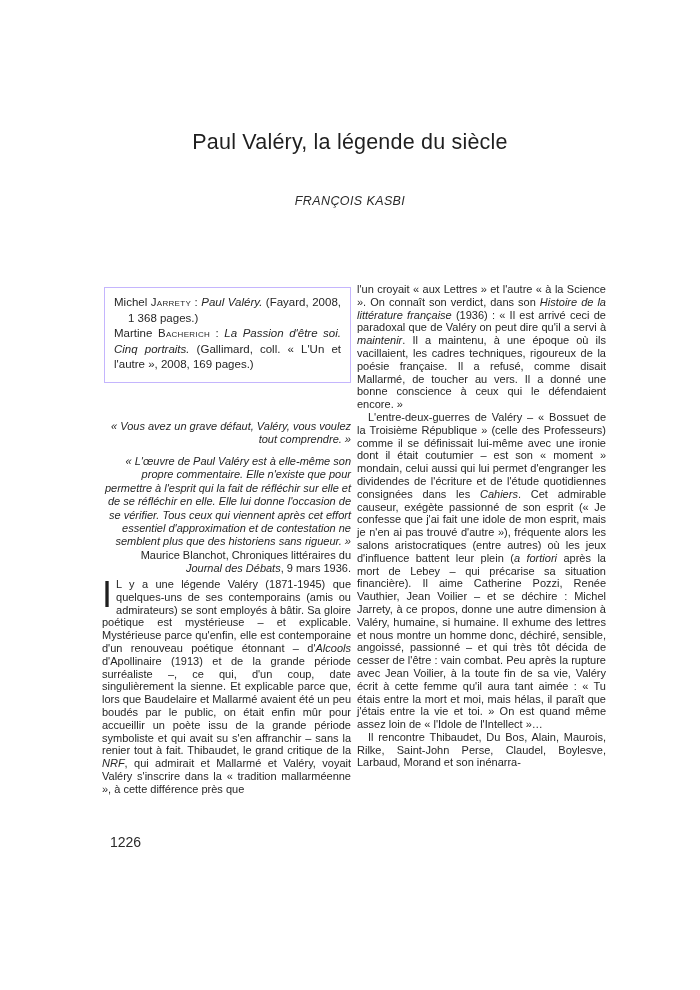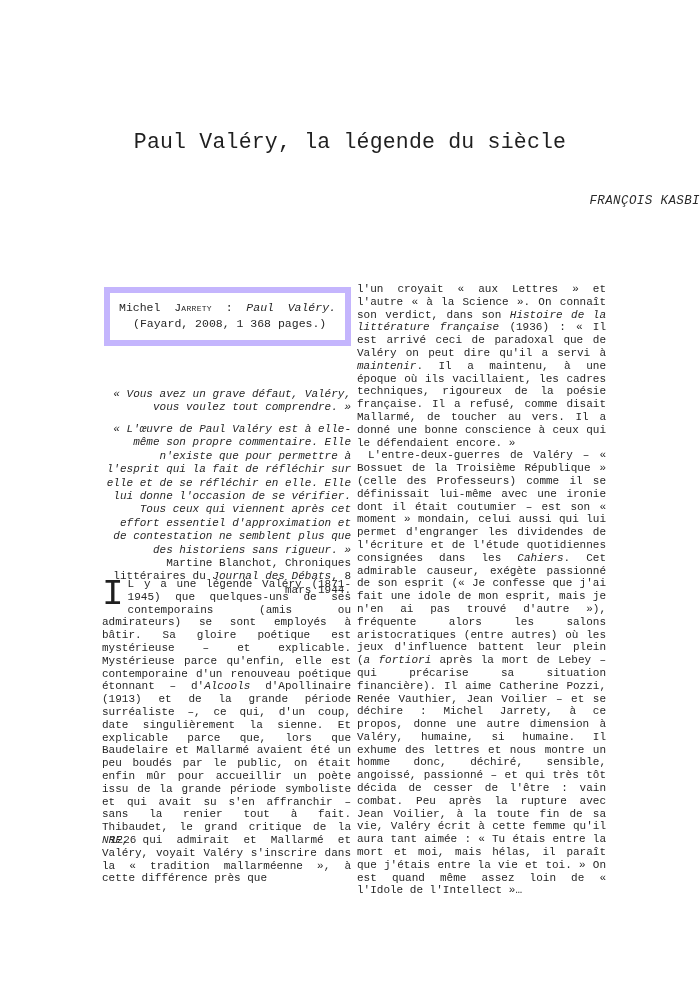--- a/index.html
+++ b/index.html
@@ -5,21 +5,21 @@
   html, body {
     margin: 0;
     padding: 0;
     background: #ffffff;
   }
   .sheet {
     position: relative;
     width: 700px;
     height: 990px;
     background: #ffffff;
-    font-family: Liberation Mono, monospace;
+    font-family: Liberation Sans, sans-serif;
     color: #262626;
     overflow: hidden;
   }
   .it { font-style: italic; }
   .sc { font-variant: small-caps; letter-spacing: 0.3px; }
 
   h1.title {
     position: absolute;
     top: 130px;
     left: 0;
@@ -29,33 +29,33 @@
     font-size: 21.5px;
     font-weight: normal;
     color: #1f1f1f;
     letter-spacing: 0.2px;
   }
   .author {
     position: absolute;
     top: 194px;
     left: 0;
     width: 100%;
-    text-align: right;
+    text-align: center;
     font-style: italic;
     font-size: 12.5px;
     letter-spacing: 0.4px;
     color: #2a2a2a;
   }
   .bib-box {
     position: absolute;
     left: 104px;
     top: 287px;
     width: 247px;
     box-sizing: border-box;
-    border: 6px solid #c4b5fd;
+    border: 1px solid #c4b5fd;
     padding: 7px 9px 9px 9px;
     font-size: 11.5px;
     line-height: 15.5px;
     text-align: justify;
   }
   .bib-entry { margin: 0; }
   .bib-entry.hang {
     padding-left: 14px;
     text-indent: -14px;
   }
@@ -63,21 +63,21 @@
     position: absolute;
     left: 104px;
     width: 247px;
     text-align: right;
     font-size: 11px;
     line-height: 13.4px;
   }
   #epigraph-1 { top: 388px; }
   #epigraph-2 { top: 423px; }
   .epigraph p { margin: 0; }
-  .epigraph .quote { font-style: italic; }
+  .epigraph .quote { font-style: italic; margin-top: 32px; }
   .epigraph .attrib { font-style: normal; }
 
   .col {
     position: absolute;
     width: 249px;
     font-size: 11px;
     line-height: 12.8px;
     text-align: justify;
   }
   .col-left { left: 102px; top: 578px; }
@@ -88,50 +88,52 @@
     float: left;
     font-size: 36px;
     line-height: 31px;
     padding: 1px 4px 0 0;
     color: #1f1f1f;
   }
   .folio {
     position: absolute;
     left: 110px;
     top: 834px;
-    font-size: 11px;
+    font-size: 14px;
     color: #2a2a2a;
   }
 </style>
 </head>
 <body>
 
 <div class="sheet">
 
   <h1 class="title">Paul Valéry, la légende du siècle</h1>
 
   <div class="author">FRANÇOIS KASBI</div>
 
   <div class="bib-box">
     <p class="bib-entry hang"><span>Michel </span><span class="sc">Jarrety</span><span> : </span><span class="it">Paul Valéry.</span><span> (Fayard, 2008, 1 368 pages.)</span></p>
+    <p class="bib-entry"><span>Martine </span><span class="sc">Bacherich</span><span> : </span><span class="it">La Passion d'être soi. Cinq portraits.</span><span> (Gallimard, coll. « L'Un et l'autre », 2008, 169 pages.)</span></p>
   </div>
 
   <div class="epigraph" id="epigraph-1">
     <p class="quote"><span class="it">« Vous avez un grave défaut, Valéry, vous voulez tout comprendre. »</span></p>
   </div>
 
   <div class="epigraph" id="epigraph-2">
     <p class="quote"><span class="it">« L'œuvre de Paul Valéry est à elle-même son propre commentaire. Elle n'existe que pour permettre à l'esprit qui la fait de réfléchir sur elle et de se réfléchir en elle. Elle lui donne l'occasion de se vérifier. Tous ceux qui viennent après cet effort essentiel d'approximation et de contestation ne semblent plus que des historiens sans rigueur. »</span></p>
-    <p class="attrib"><span>Martine Blanchot, Chroniques littéraires du </span><span class="it">Journal des Débats</span><span>, 8 mars 1944.</span></p>
+    <p class="attrib"><span>Maurice Blanchot, Chroniques littéraires du </span><span class="it">Journal des Débats</span><span>, 9 mars 1936.</span></p>
   </div>
 
   <div class="col col-left">
     <p class="body-p"><span class="dropcap">I</span><span><span>L y a une légende Valéry (1871-1945) que quelques-uns de ses contemporains (amis ou admirateurs) se sont employés à bâtir. Sa gloire poétique est mystérieuse – et explicable. Mystérieuse parce qu'enfin, elle est contemporaine d'un renouveau poétique étonnant – d'</span><span class="it">Alcools</span><span> d'Apollinaire (1913) et de la grande période surréaliste –, ce qui, d'un coup, date singulièrement la sienne. Et explicable parce que, lors que Baudelaire et Mallarmé avaient été un peu boudés par le public, on était enfin mûr pour accueillir un poète issu de la grande période symboliste et qui avait su s'en affranchir – sans la renier tout à fait. Thibaudet, le grand critique de la </span><span class="it">NRF</span><span>, qui admirait et Mallarmé et Valéry, voyait Valéry s'inscrire dans la « tradition mallarméenne », à cette différence près que</span></span></p>
   </div>
 
   <div class="col col-right">
     <p class="body-p"><span>l'un croyait « aux Lettres » et l'autre « à la Science ». On connaît son verdict, dans son </span><span class="it">Histoire de la littérature française</span><span> (1936) : « Il est arrivé ceci de paradoxal que de Valéry on peut dire qu'il a servi à </span><span class="it">maintenir</span><span>. Il a maintenu, à une époque où ils vacillaient, les cadres techniques, rigoureux de la poésie française. Il a refusé, comme disait Mallarmé, de toucher au vers. Il a donné une bonne conscience à ceux qui le défendaient encore. »</span></p>
     <p class="body-p indent"><span>L'entre-deux-guerres de Valéry – « Bossuet de la Troisième République » (celle des Professeurs) comme il se définissait lui-même avec une ironie dont il était coutumier – est son « moment » mondain, celui aussi qui lui permet d'engranger les dividendes de l'écriture et de l'étude quotidiennes consignées dans les </span><span class="it">Cahiers</span><span>. Cet admirable causeur, exégète passionné de son esprit (« Je confesse que j'ai fait une idole de mon esprit, mais je n'en ai pas trouvé d'autre »), fréquente alors les salons aristocratiques (entre autres) où les jeux d'influence battent leur plein (</span><span class="it">a fortiori</span><span> après la mort de Lebey – qui précarise sa situation financière). Il aime Catherine Pozzi, Renée Vauthier, Jean Voilier – et se déchire : Michel Jarrety, à ce propos, donne une autre dimension à Valéry, humaine, si humaine. Il exhume des lettres et nous montre un homme donc, déchiré, sensible, angoissé, passionné – et qui très tôt décida de cesser de l'être : vain combat. Peu après la rupture avec Jean Voilier, à la toute fin de sa vie, Valéry écrit à cette femme qu'il aura tant aimée : « Tu étais entre la mort et moi, mais hélas, il paraît que j'étais entre la vie et toi. » On est quand même assez loin de « l'Idole de l'Intellect »…</span></p>
+    <p class="body-p indent"><span>Il rencontre Thibaudet, Du Bos, Alain, Maurois, Rilke, Saint-John Perse, Claudel, Boylesve, Larbaud, Morand et son inénarra-</span></p>
   </div>
 
   <div class="folio">1226</div>
 
 </div>
 
 </body></html>

